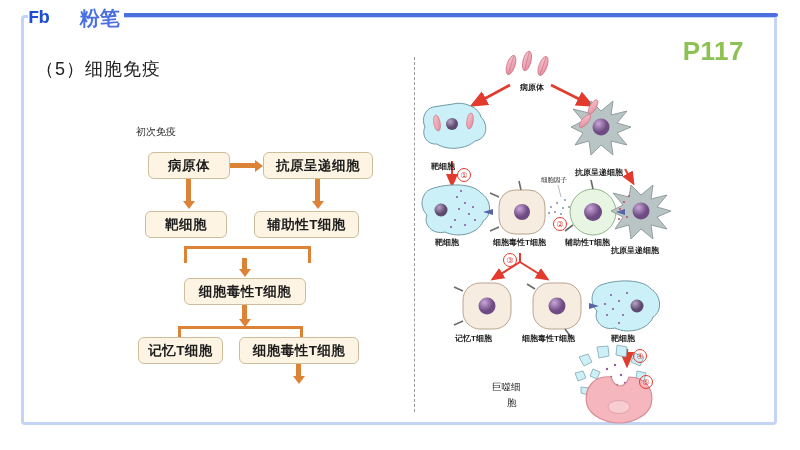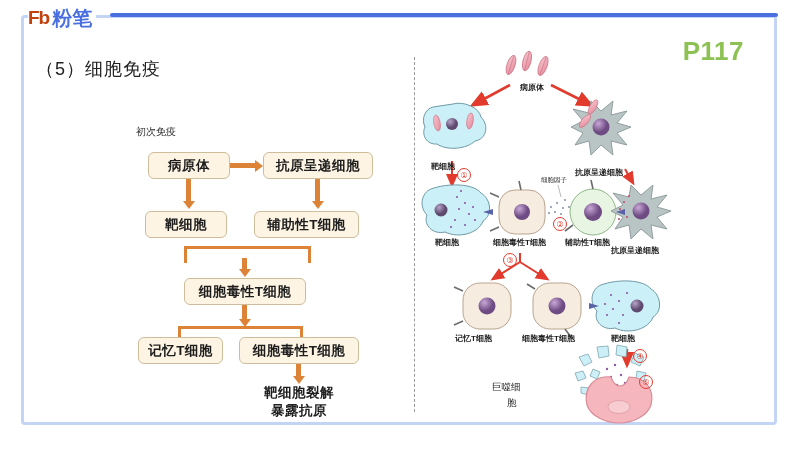--- a/index.html
+++ b/index.html
@@ -32,28 +32,29 @@
   #logo{
     position:absolute;
     left:28px;top:5px;
     height:26px;
     display:flex;align-items:center;gap:3px;
     z-index:5;
     background:#fff;
     padding-right:4px;
   }
   #logo .mark{
-    font-size:19px;font-weight:bold;color:#c2410c;
+    font-size:19px;font-weight:bold;color:#1d4ed8;
     letter-spacing:-1px;
-    font-family:Liberation Sans, sans-serif;
+    font-family:Liberation Mono, monospace;
     text-align:center;
   }
   #logo .word{
     font-size:20px;font-weight:bold;color:#4a6fe0;
     letter-spacing:0px;
+    margin-left:28px;
   }
   
   #page-num{
     position:absolute;
     right:56px;top:36px;
     font-size:26px;font-weight:bold;
     color:#8dc153;
     letter-spacing:0.5px;
   }
   
@@ -189,24 +190,20 @@
   <div class="head-d" style="left:108.5px;top:194px;"></div>
 
   <div class="brace" style="left:48px;top:201px;width:119px;height:12px;border-top:3px solid #dd8337;border-left:3px solid #dd8337;border-right:3px solid #dd8337;border-bottom:none;"></div>
 
   <div class="node" style="left:8px;top:212px;width:85px;height:27px;">记忆T细胞</div>
   <div class="node" style="left:109px;top:212px;width:120px;height:27px;">细胞毒性T细胞</div>
 
   <div class="arr arr-v" style="left:166px;top:239px;height:13px;"></div>
   <div class="head-d" style="left:162.5px;top:251px;"></div>
 
-  <div id="outcome" style="left:109px;top:259px;width:120px;">
-    <span>靶细胞裂解</span><br>
-    <span>暴露抗原</span>
-  </div>
 </div>
 
 <div id="bio">
 
   <svg width="362" height="355" viewBox="0 0 362 355">
     <defs>
       <radialGradient id="nuc" cx="35%" cy="30%">
         <stop offset="0%" stop-color="#c9a8d8"></stop>
         <stop offset="100%" stop-color="#6e4b82"></stop>
       </radialGradient>

